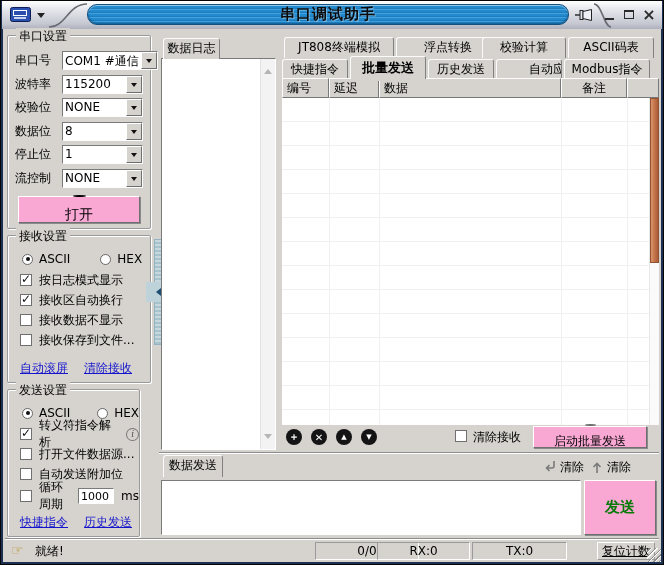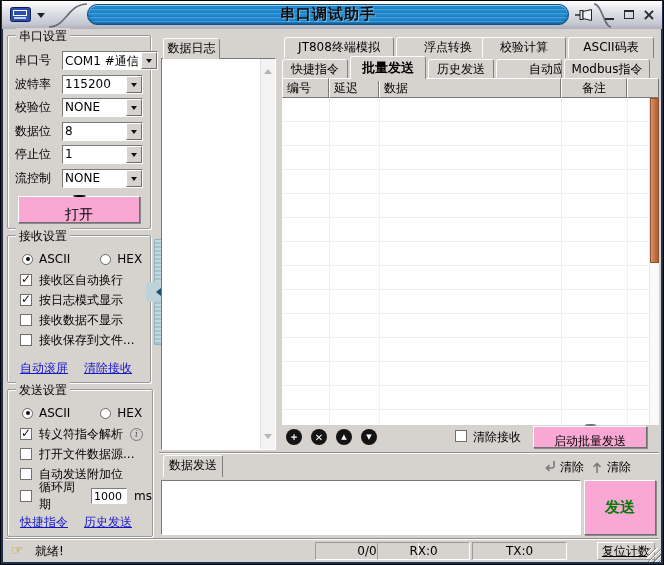--- a/index.html
+++ b/index.html
@@ -218,41 +218,41 @@
       <span class="gb-legend">接收设置</span>
       <div class="radio-row">
         <span class="radio selected"></span>
         <span>ASCII</span>
         <span class="radio-gap"></span>
         <span class="radio"></span>
         <span>HEX</span>
       </div>
       <div class="ck-row">
         <span class="ckbox checked"></span>
+        <span>按日志模式显示</span>
+      </div>
+      <div class="ck-row">
+        <span class="ckbox checked"></span>
         <span>接收区自动换行</span>
-      </div>
-      <div class="ck-row">
-        <span class="ckbox checked"></span>
-        <span>按日志模式显示</span>
       </div>
       <div class="ck-row">
         <span class="ckbox"></span>
         <span>接收数据不显示</span>
       </div>
       <div class="ck-row">
         <span class="ckbox"></span>
         <span>接收保存到文件...</span>
       </div>
       <div class="links-row">
         <span class="link">自动滚屏</span>
         <span class="link">清除接收</span>
       </div>
     </div>
 
-    <div class="gb" style="left:4px; top:360px; width:146px; height:148px;">
+    <div class="gb" style="left:4px; top:360px; width:133px; height:148px;">
       <span class="gb-legend">发送设置</span>
       <div class="radio-row">
         <span class="radio selected"></span>
         <span>ASCII</span>
         <span class="radio-gap"></span>
         <span class="radio"></span>
         <span>HEX</span>
       </div>
       <div class="ck-row">
         <span class="ckbox checked"></span>

